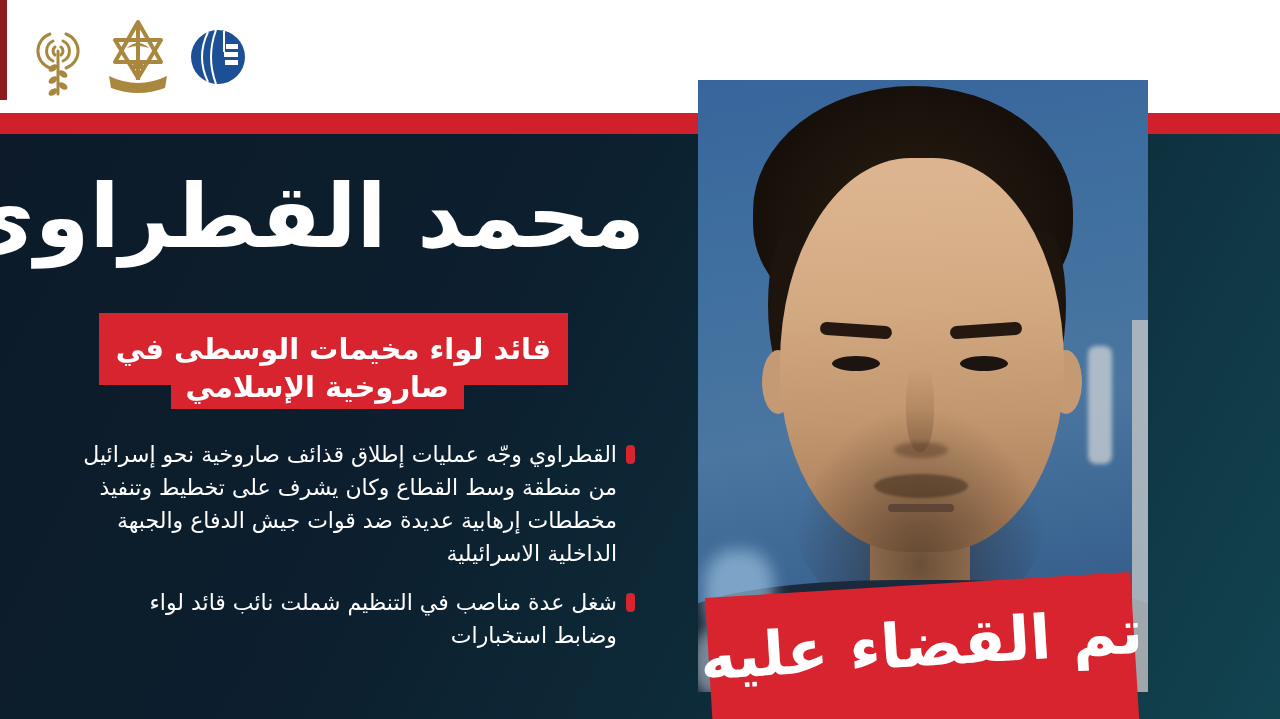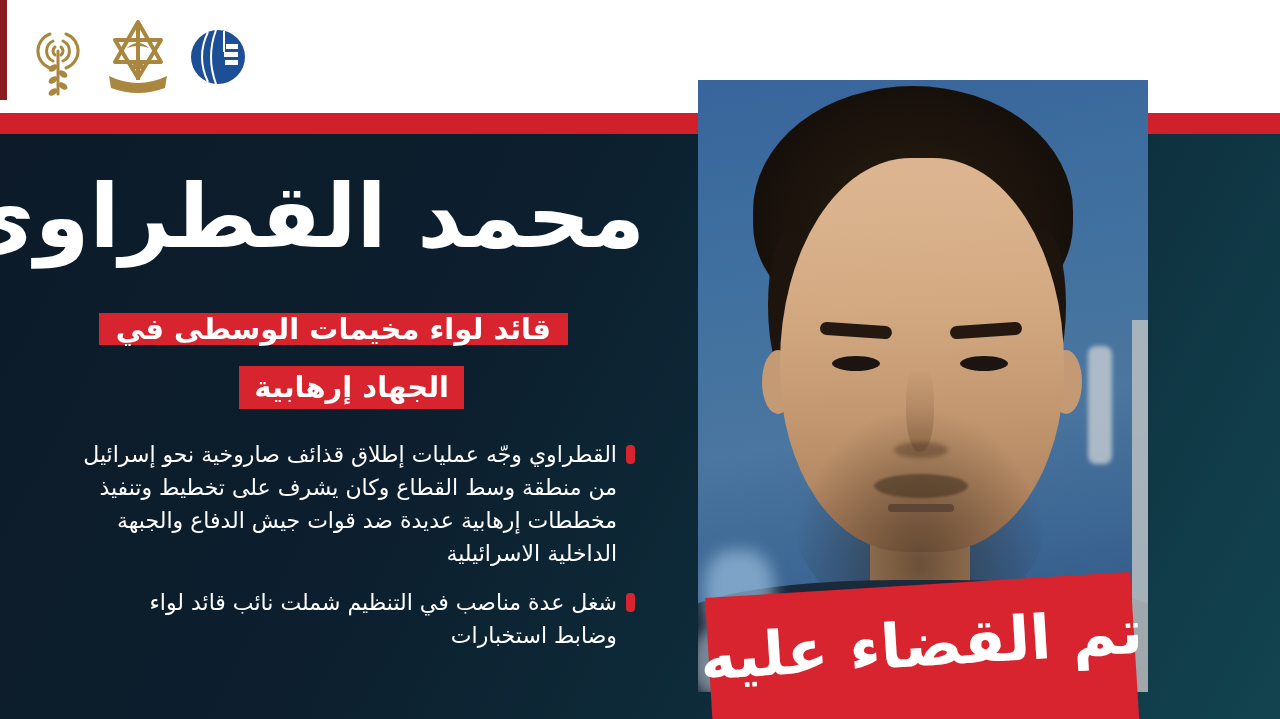--- a/index.html
+++ b/index.html
@@ -12,21 +12,21 @@
   .red-notch{position:absolute;left:0;top:0;width:7px;height:100px;background:#8c1b20;}
   .logo{position:absolute;}
   .logo-antenna{left:28px;top:16px;}
   .logo-idf{left:97px;top:18px;}
   .logo-globe{left:188px;top:28px;}
   
   .title{position:absolute;top:162px;right:635px;direction:rtl;color:#ffffff;
          font-size:88px;font-weight:700;line-height:1.25;white-space:nowrap;letter-spacing:-1px;}
   .badge{position:absolute;direction:rtl;background:#d7242e;color:#ffffff;font-weight:700;
          font-size:29px;line-height:1;display:flex;align-items:center;white-space:nowrap;}
-  .badge-1{top:313px;right:712px;height:32px;padding:0 17px;}
+  .badge-1{top:313px;right:712px;height:42px;padding:15px 17px;}
   .badge-2{top:366px;right:816px;height:43px;padding:0 15px;}
   .bullet-item{position:absolute;right:645px;display:flex;direction:rtl;gap:9px;}
   .bullet-marker{width:9px;height:19px;border-radius:4px;background:#d7242e;margin-top:7px;flex:0 0 auto;}
   .bullet-text{direction:rtl;text-align:right;color:#ffffff;font-size:22px;line-height:33px;
                white-space:pre-line;width:560px;font-weight:500;}
   .bullet-1{top:438px;}
   .bullet-2{top:586px;justify-content:space-between;}
   
   .photo{position:absolute;left:698px;top:80px;width:450px;height:612px;overflow:hidden;
          background:linear-gradient(170deg,#38659c 0%,#40709f 30%,#4a76a0 55%,#3a6391 78%,#2e537c 100%);}
@@ -121,21 +121,21 @@
   </svg>
 
   <div class="red-stripe"></div>
 
   <div class="title">محمد القطراوي</div>
 
   <div class="badge badge-1">
     <span>قائد لواء مخيمات الوسطى في</span>
   </div>
   <div class="badge badge-2">
-    <span>الجهاد إرهابية</span>
+    <span>صاروخية الإسلامي</span>
   </div>
 
   <div class="bullet-item bullet-1">
     <div class="bullet-marker"></div>
     <div class="bullet-text">القطراوي وجّه عمليات إطلاق قذائف صاروخية نحو إسرائيل
 من منطقة وسط القطاع وكان يشرف على تخطيط وتنفيذ
 مخططات إرهابية عديدة ضد قوات جيش الدفاع والجبهة
 الداخلية الاسرائيلية</div>
   </div>
   <div class="bullet-item bullet-2">

